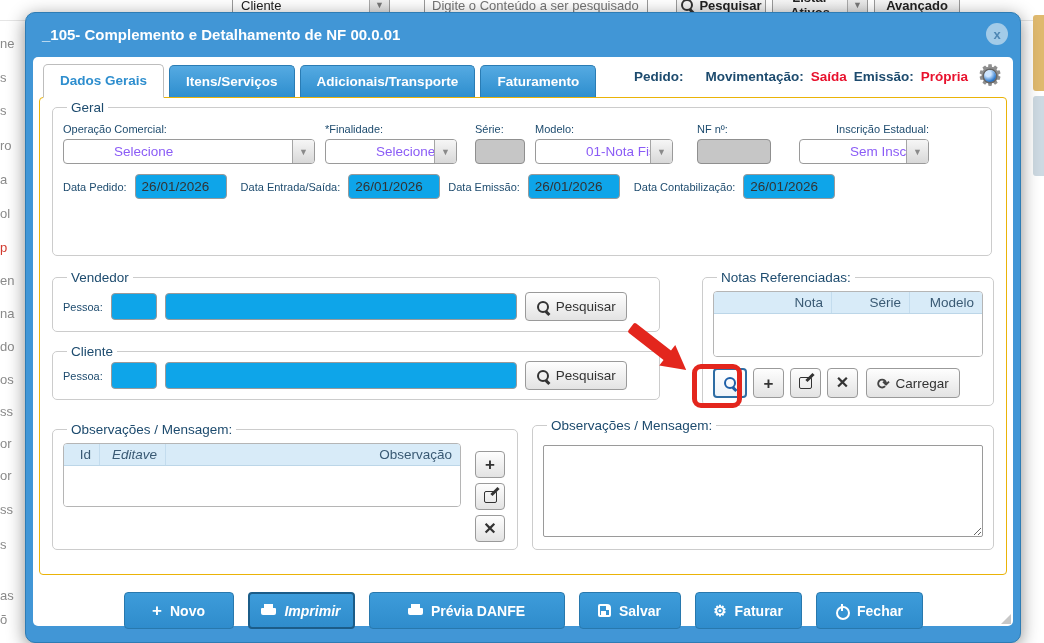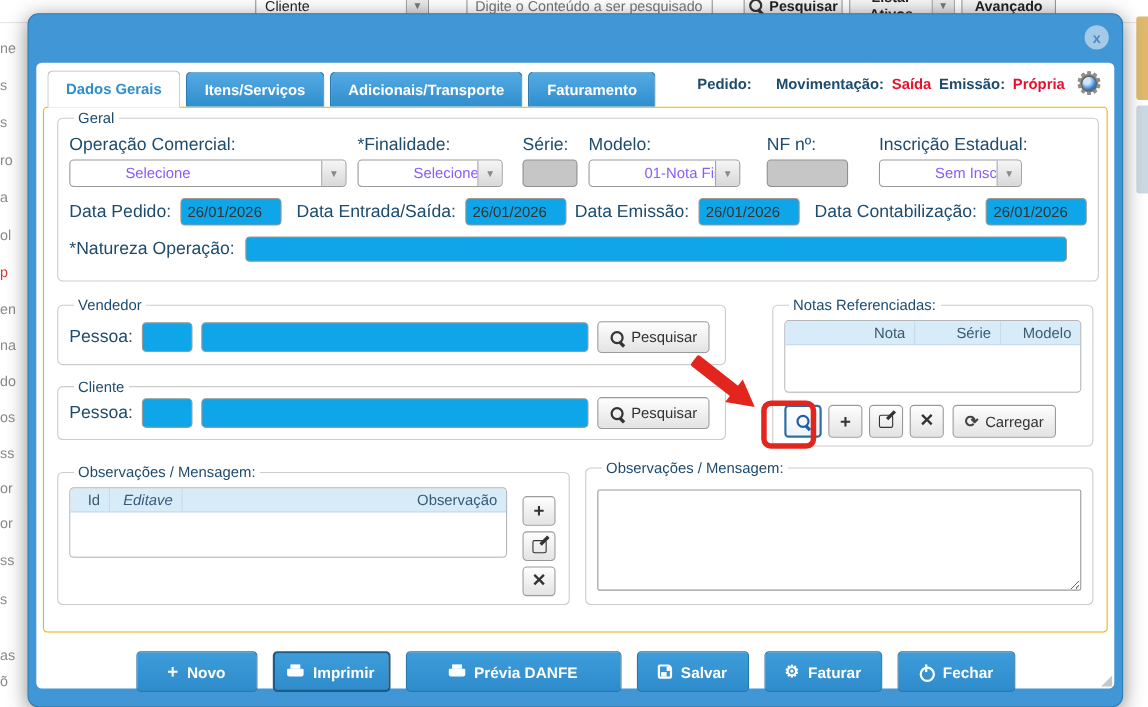--- a/index.html
+++ b/index.html
@@ -29,21 +29,21 @@
   .statusline { margin-left:auto; display:flex; align-items:center; gap:7px; font-size:13.5px; font-weight:bold; color:#1d4b6e; padding-bottom:6px; }
   .statusline .red { color:#e8112d; }
   .gear-big { position:relative; width:30px; height:30px; font-size:28px; line-height:30px; color:#8f8f8f; text-align:center; }
   .gear-big::after { content:""; position:absolute; left:9px; top:9px; width:12px; height:12px; border-radius:50%; background:radial-gradient(circle at 35% 30%, #cfe6ff 0 25%, #2a77cc 70%, #0d4f9e); box-shadow:0 0 0 1.5px #666; }
 
   .tab-panel { position:relative; border:1px solid #eab308; border-radius:4px; margin:0 6px; height:478px; background:#fff; }
 
   
   fieldset { position:absolute; border:1px solid #ccc; border-radius:5px; padding:6px 10px; background:#fff; }
   legend { color:#1d4b6e; font-size:13.5px; padding:0 4px; margin-left:4px; }
-  .lbl { color:#1d4b6e; font-size:16px; white-space:nowrap; }
+  .lbl { color:#1d4b6e; font-size:11px; white-space:nowrap; }
 
   
   .sel { display:flex; align-items:center; height:25px; border:1px solid #9a9a9a; border-radius:4px; background:#fff; overflow:hidden; cursor:pointer; }
   .sel .txt { flex:1; font-size:13.5px; color:#8b5cf6; padding:0 8px; white-space:nowrap; overflow:hidden;margin-left:42px; }
   .sel .arr { width:22px; align-self:stretch; border-left:1px solid #a5a5a5; background:linear-gradient(#f6f6f6,#d8d8d8); display:flex; align-items:center; justify-content:center; color:#8a8a8a; font-size:9px; }
   .inp { height:25px; border:1px solid #9a9a9a; border-radius:4px; background:#0ea5e9; font-size:13.5px; color:#333; padding:0 6px; font-family:"Liberation Sans",sans-serif; }
   .inp:disabled, .inp.dis { background:#c6c6c6; border-color:#8f8f8f; }
   .frow { display:flex; align-items:flex-end; }
   .fcol { display:flex; flex-direction:column; gap:4px; }
 
@@ -74,21 +74,21 @@
   .ic-save::after { content:""; position:absolute; left:1px; bottom:0; width:5px; height:4px; background:#fff; }
   .ic-save::before { content:""; position:absolute; right:0; top:0; width:3px; height:4px; background:#fff; }
   .ic-gear { font-size:15px; color:#fff; line-height:1; }
   .ic-power { position:relative; width:14px; height:14px; display:inline-block; }
   .ic-power::before { content:""; position:absolute; left:1px; top:2px; width:10px; height:10px; border:2px solid #fff; border-radius:50%; }
   .ic-power::after { content:""; position:absolute; left:6px; top:0; width:2px; height:7px; background:#fff; }
 
   
   .footer { display:flex; justify-content:center; gap:14px; margin-top:17px; }
   .pbtn { height:37px; background:linear-gradient(#3d9cda,#2f8ccc); border:1px solid #2878ad; border-radius:4px; color:#fff; font-weight:bold; font-size:14px; display:flex; align-items:center; justify-content:center; gap:8px; cursor:pointer; }
-  .pbtn.focus { border:2px solid #1b5c88; }
+  .pbtn.focus { border:2px solid #1b5c88;font-style:italic; }
 
   .resize-grip { position:absolute; right:2px; bottom:2px; width:0; height:0; border-left:10px solid transparent; border-bottom:10px solid #b9b9b9; opacity:.8; }
 
   
   .anno-box { position:absolute; left:692px; top:364px; width:50px; height:44px; border:5px solid #e3261d; border-radius:9px; z-index:50; pointer-events:none; }
   .anno-arrow { position:absolute; left:631px; top:314px; width:72px; height:26px; transform:rotate(38deg); transform-origin:left center; z-index:50; pointer-events:none; }
   .anno-arrow .shaft { position:absolute; left:0; top:7px; width:48px; height:12px; background:#e3261d; border-radius:2px; }
   .anno-arrow .head { position:absolute; left:46px; top:0; width:0; height:0; border-left:24px solid #e3261d; border-top:13px solid transparent; border-bottom:13px solid transparent; }
 </style>
 </head>
@@ -132,20 +132,21 @@
   <span style="top:468px">or</span>
   <span style="top:502px">ss</span>
   <span style="top:537px">s</span>
   <span style="top:588px">as</span>
   <span style="top:612px">õ</span>
 </div>
 <div class="bg-right-frag" style="top:15px; height:76px; background:#dfb96e;"></div>
 <div class="bg-right-frag" style="top:96px; height:80px; background:#cdd9e2;"></div>
 
 <div class="dialog">
+  <div class="dlg-title">_105- Complemento e Detalhamento de NF 00.0.01</div>
   <div class="dlg-close">x</div>
 
   <div class="dlg-content">
 
     <div class="tabs">
       <div class="tab active">Dados Gerais</div>
       <div class="tab">Itens/Serviços</div>
       <div class="tab">Adicionais/Transporte</div>
       <div class="tab">Faturamento</div>
       <div class="statusline">
@@ -204,24 +205,20 @@
         <div class="frow" style="gap:8px; margin-top:10px; align-items:center;">
           <span class="lbl">Data Pedido:</span>
           <input class="inp" style="width: 92px;" value="26/01/2026">
           <span class="lbl" style="margin-left:6px;">Data Entrada/Saída:</span>
           <input class="inp" style="width: 92px;" value="26/01/2026">
           <span class="lbl">Data Emissão:</span>
           <input class="inp" style="width: 92px;" value="26/01/2026">
           <span class="lbl" style="margin-left:6px;">Data Contabilização:</span>
           <input class="inp" style="width: 92px;" value="26/01/2026">
         </div>
-        <div class="frow" style="gap:10px; margin-top:10px; align-items:center;">
-          <span class="lbl">*Natureza Operação:</span>
-          <input class="inp" style="flex: 1 1 0%; height: 23px; margin-right: 18px;">
-        </div>
       </fieldset>
 
       <fieldset style="left:12px; width:608px; top:172px; height:62px;">
         <legend>Vendedor</legend>
         <div class="frow" style="gap:8px; align-items:center; margin-top:1px;">
           <span class="lbl">Pessoa:</span>
           <input class="inp" style="width: 46px; height: 27px;">
           <input class="inp" style="width: 352px; height: 27px;">
           <button class="gbtn" style="height:29px; padding:0 10px;">
             <span class="ic-mag"></span>

